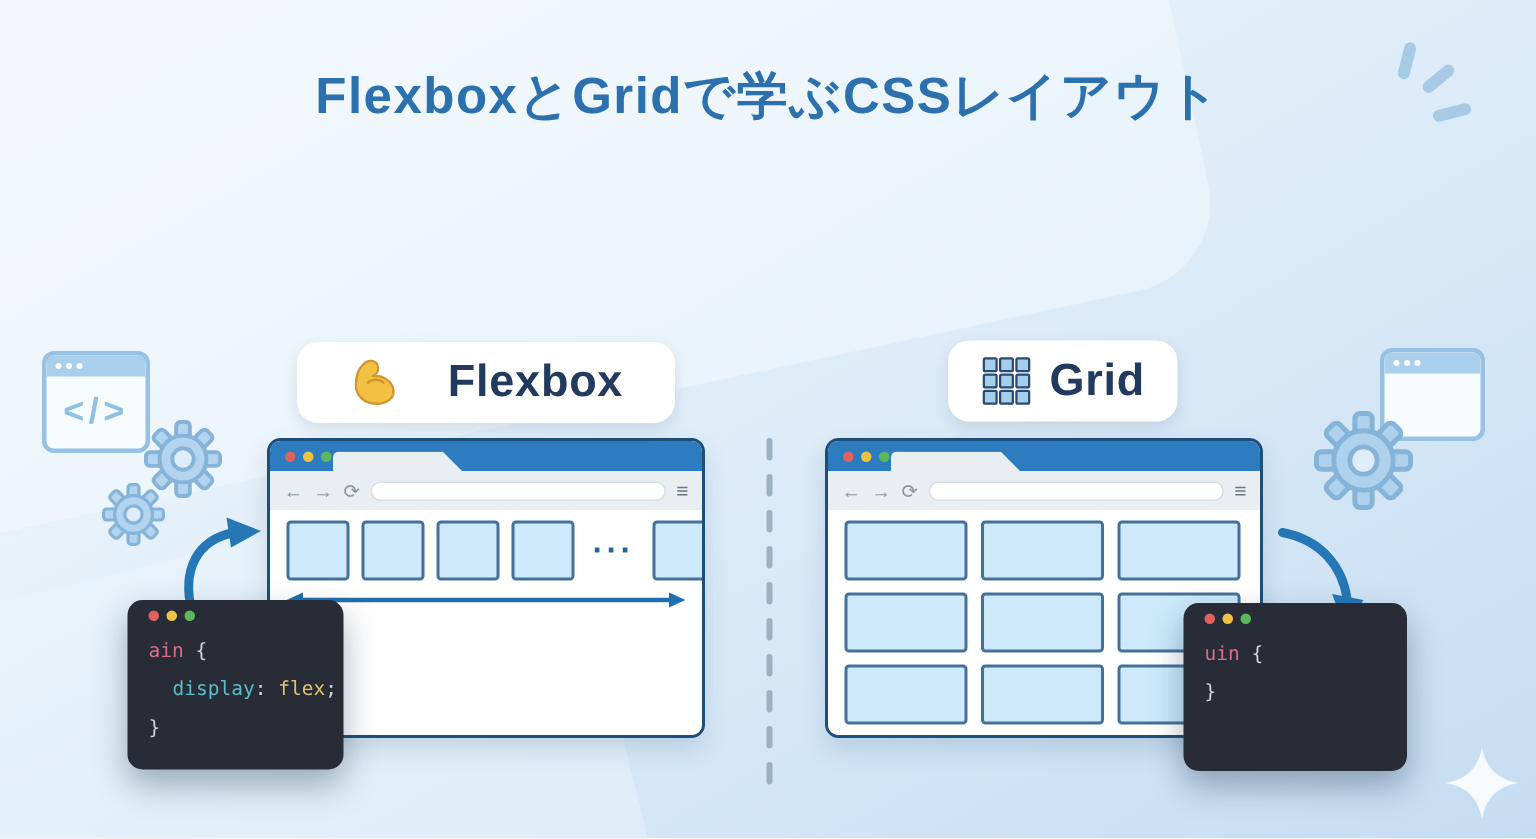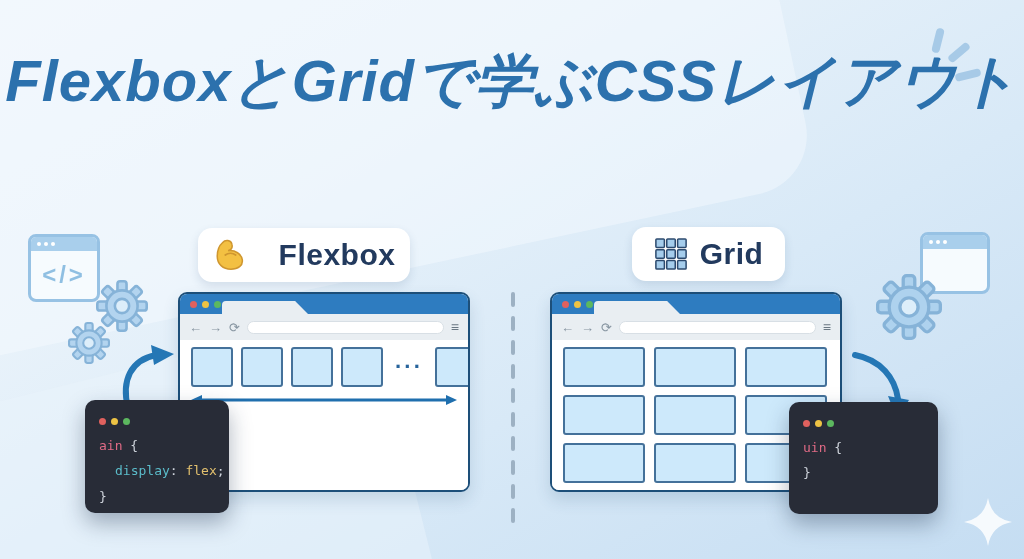--- a/index.html
+++ b/index.html
@@ -14,38 +14,38 @@
     background:#f6fbfe; opacity:.45; transform:rotate(-12deg); border-radius:60px;
   }
   .bg-band-bottom {
     position:absolute; left:-200px; bottom:-160px; width:620px; height:340px;
     background:#eaf4fb; opacity:.5; transform:rotate(-14deg); border-radius:60px;
   }
 
   
   .title-wrap { position:absolute; left:0; top:40px; width:1024px; text-align:center; z-index:3; }
   .title-line {
-    font-size:58px; font-weight:bold; color:#2c71ad; letter-spacing:1px;
-    line-height:1.42; white-space:nowrap;font-style:italic;
+    font-size:34px; font-weight:bold; color:#2c71ad; letter-spacing:1px;
+    line-height:1.42; white-space:nowrap;
   }
 
   
   .burst-stroke { position:absolute; width:8px; border-radius:5px; background:#a7cae7; z-index:2; }
   .burst-1 { left:934px; top:28px; height:25px; transform:rotate(14deg); }
   .burst-2 { left:955px; top:40px; height:25px; transform:rotate(50deg); }
   .burst-3 { left:964px; top:62px; height:26px; transform:rotate(76deg); }
   .star-sparkle { position:absolute; left:962px; top:496px; z-index:2; opacity:.85; }
 
   
   .badge {
     position:absolute; height:54px; background:#ffffff; border-radius:14px; z-index:4;
     display:flex; align-items:center; justify-content:center; gap:12px;
     box-shadow:0 4px 10px rgba(40,80,120,.14);
   }
-  .badge-flexbox { left:198px; top:228px; width:212px;gap:32px; }
+  .badge-flexbox { left:198px; top:228px; width:252px;gap:32px; }
   .badge-grid    { left:632px; top:227px; width:153px; }
   .badge-label { font-size:30px; font-weight:bold; color:#223a5e; letter-spacing:.5px; }
 
   
   .decor { position:absolute; z-index:1; }
   .window-icon {
     border:3px solid #97c2e4; background:#f6fbfe; border-radius:8px; overflow:hidden;
   }
   .window-icon .wi-head { height:14px; background:#a9cfec; display:flex; align-items:center; gap:3px; padding-left:6px; }
   .window-icon .wi-dot { width:4px; height:4px; border-radius:50%; background:#ffffff; }
@@ -85,21 +85,21 @@
 
   
   .divider { position:absolute; left:509px; top:290px; z-index:1; }
   .curve-arrow { position:absolute; z-index:5; }
   .curve-arrow-left  { left:118px; top:342px; }
   .curve-arrow-right { left:847px; top:347px; }
 
   
   .code-window {
     position:absolute; background:#282c37; border-radius:10px; z-index:6;
-    box-shadow:0 10px 22px rgba(20,40,70,.35); padding:18px 14px 10px 14px;
+    box-shadow:0 10px 22px rgba(20,40,70,.35); padding:7px 14px 10px 14px;
   }
   .code-flex { left:85px;  top:400px; width:144px; height:113px; }
   .code-grid { left:789px; top:402px; width:149px; height:112px; }
   .cw-dots { display:flex; gap:5px; margin-bottom:8px; }
   .cw-dot { width:7px; height:7px; border-radius:50%; }
   .code-body { font-family:"DejaVu Sans Mono", monospace; font-size:13px; line-height:1.95; white-space:nowrap; }
   .code-line-indent { padding-left:16px; }
   .tok-sel  { color:#df6a85; }
   .tok-prop { color:#5bbcca; }
   .tok-val  { color:#e2c06e; }

